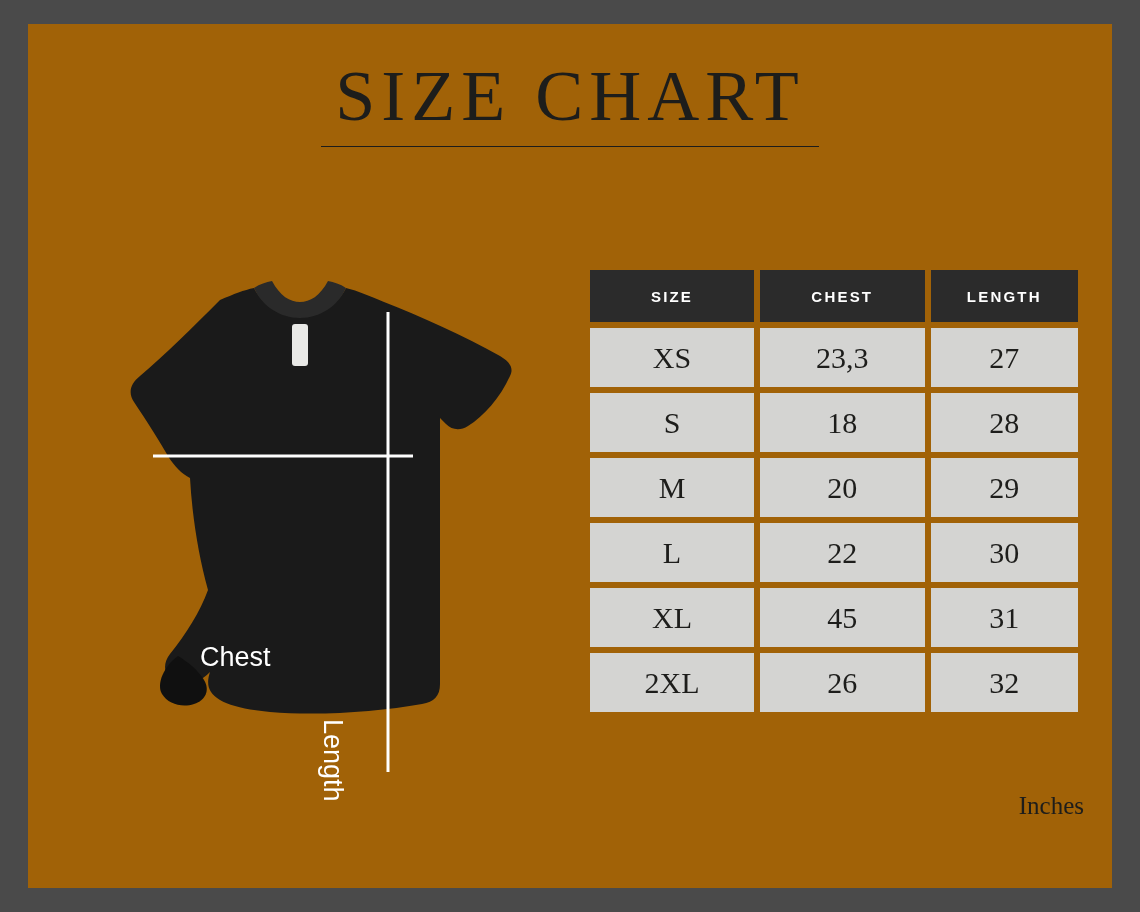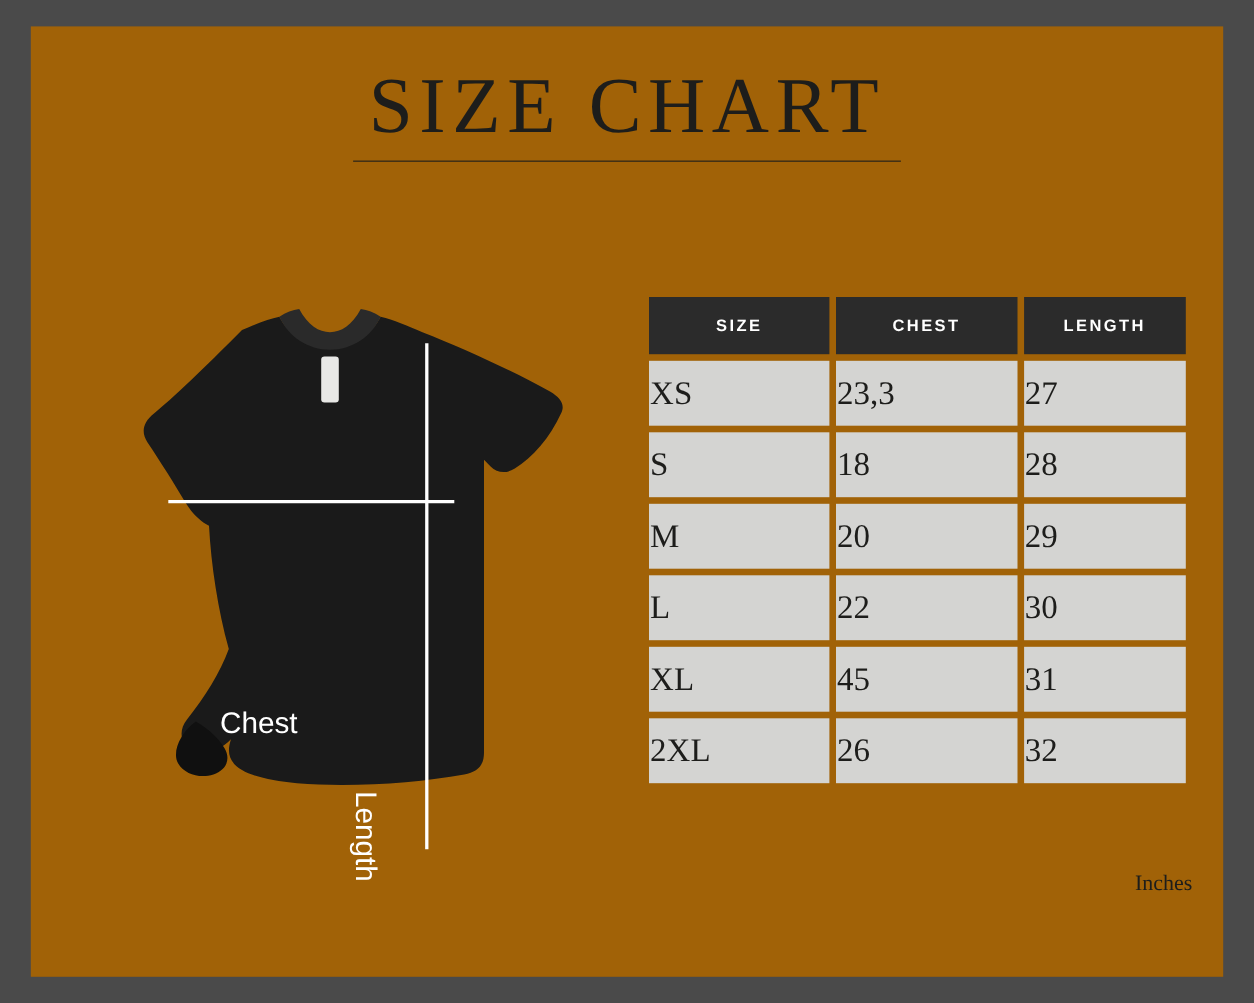--- a/index.html
+++ b/index.html
@@ -101,33 +101,33 @@
     font-size: 15px;
     letter-spacing: 2.2px;
     font-weight: 700;
     height: 50px;
     font-family: "Liberation Sans", sans-serif;
   }
   table.size-table td {
     background: #d4d4d2;
     color: #1d1d1b;
     font-size: 30px;
-    text-align: left;
+    text-align: center;
     height: 57px;
     font-family: "Liberation Serif", serif;
   }
   th.col-size { width: 172px; }
   th.col-chest { width: 172px; }
   th.col-length { width: 152px; }
 
   .units {
     position: absolute;
     right: 0;
     top: 528px;
-    font-size: 20px;
+    font-size: 25px;
     color: #1d1d1b;
     font-family: "Liberation Serif", serif;
   }
 </style>
 </head>
 <body>
 
 <div class="frame">
 
   <div class="header">

